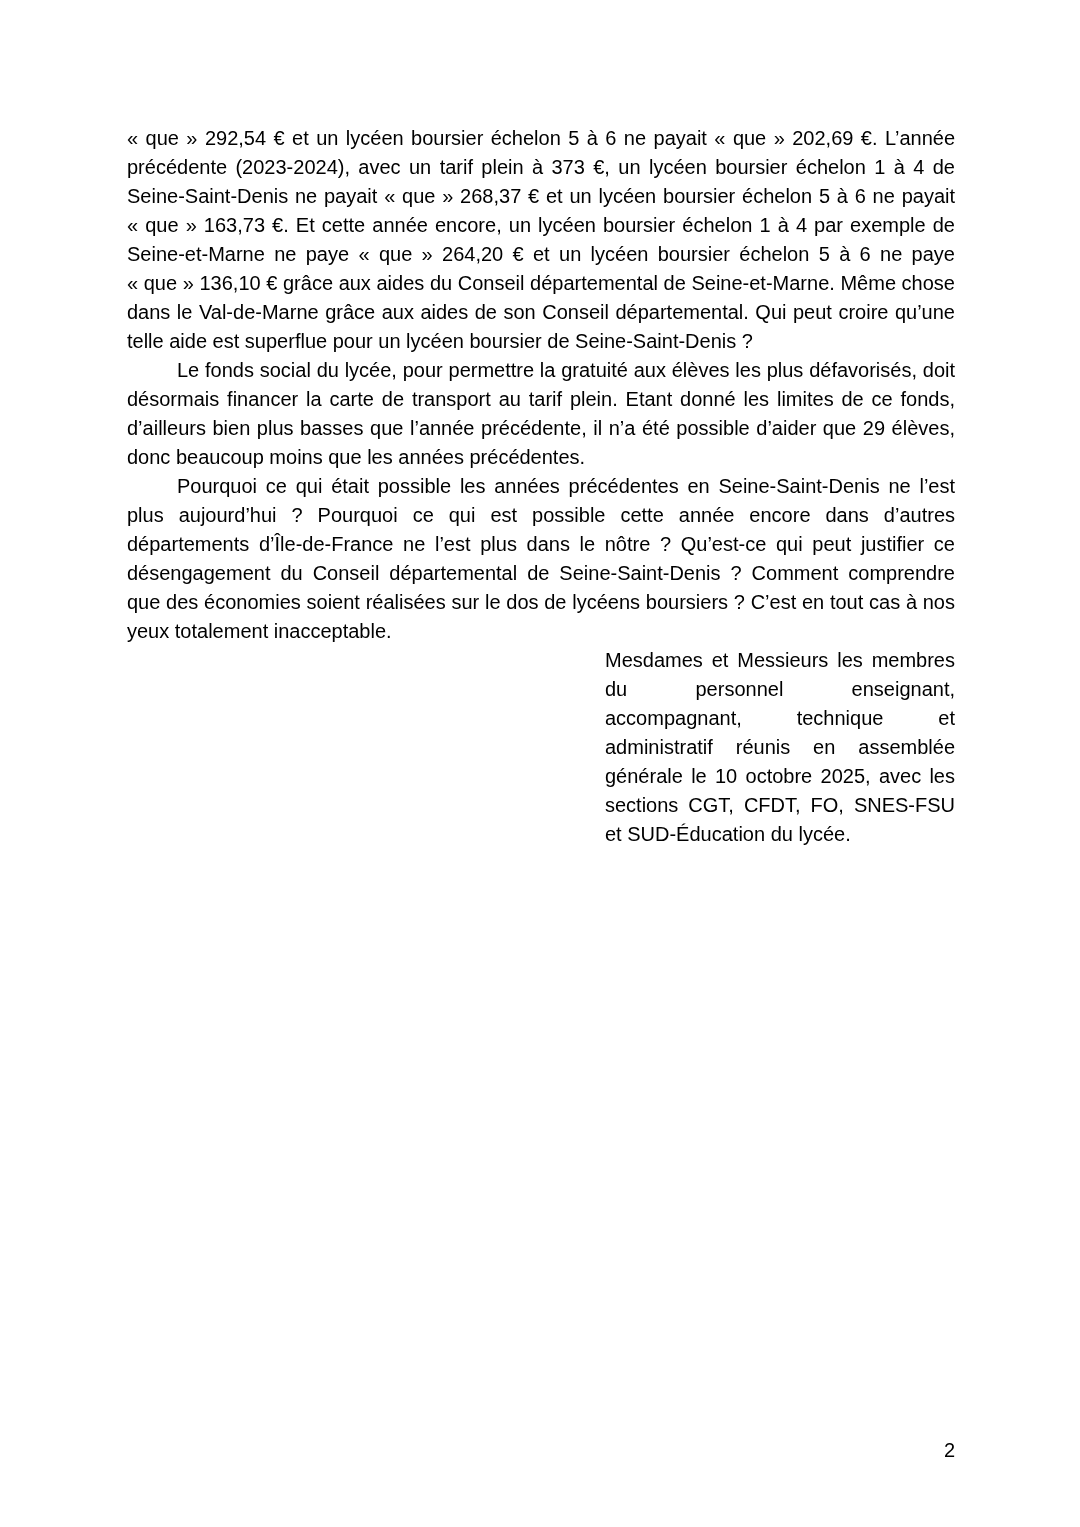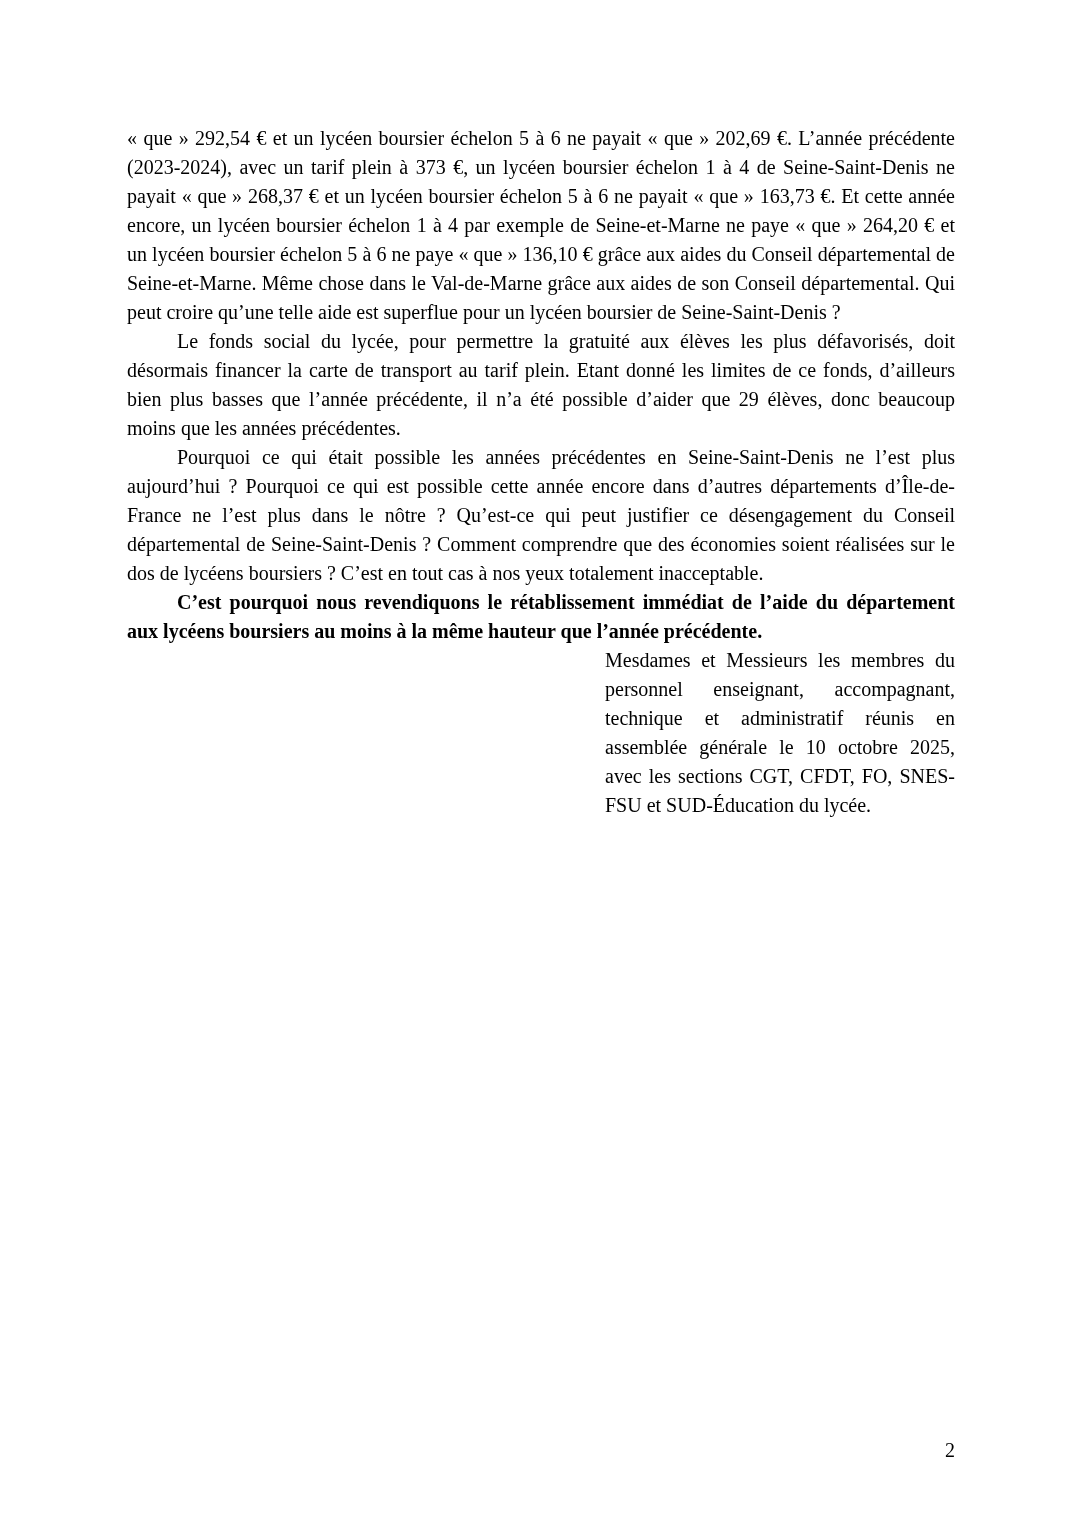--- a/index.html
+++ b/index.html
@@ -6,21 +6,21 @@
     margin: 0;
     padding: 0;
     background: #ffffff;
   }
   .page {
     position: relative;
     width: 1080px;
     height: 1480px;
     background: #ffffff;
     color: #000000;
-    font-family: Liberation Serif, serif;
+    font-family: Liberation Sans, sans-serif;
     overflow: hidden;
   }
   .content {
     position: absolute;
     left: 127px;
     top: 124px;
     width: 828px;
     font-size: 20px;
     line-height: 29px;
     text-align: justify;
@@ -51,17 +51,16 @@
   }
 </style>
 </head>
 <body>
 
 <div class="page">
   <div class="content">
     <p>«&nbsp;que&nbsp;» 292,54&nbsp;€ et un lycéen boursier échelon 5 à 6 ne payait «&nbsp;que&nbsp;» 202,69&nbsp;€. L’année précédente (2023-2024), avec un tarif plein à 373&nbsp;€, un lycéen boursier échelon 1 à 4 de Seine-Saint-Denis ne payait «&nbsp;que&nbsp;» 268,37&nbsp;€ et un lycéen boursier échelon 5 à 6 ne payait «&nbsp;que&nbsp;» 163,73&nbsp;€. Et cette année encore, un lycéen boursier échelon 1 à 4 par exemple de Seine-et-Marne ne paye «&nbsp;que&nbsp;» 264,20&nbsp;€ et un lycéen boursier échelon 5 à 6 ne paye «&nbsp;que&nbsp;» 136,10&nbsp;€ grâce aux aides du Conseil départemental de Seine-et-Marne. Même chose dans le Val-de-Marne grâce aux aides de son Conseil départemental. Qui peut croire qu’une telle aide est superflue pour un lycéen boursier de Seine-Saint-Denis&nbsp;?</p>
     <p class="indent">Le fonds social du lycée, pour permettre la gratuité aux élèves les plus défavorisés, doit désormais financer la carte de transport au tarif plein. Etant donné les limites de ce fonds, d’ailleurs bien plus basses que l’année précédente, il n’a été possible d’aider que 29 élèves, donc beaucoup moins que les années précédentes.</p>
     <p class="indent">Pourquoi ce qui était possible les années précédentes en Seine-Saint-Denis ne l’est plus aujourd’hui&nbsp;? Pourquoi ce qui est possible cette année encore dans d’autres départements d’Île-de-France ne l’est plus dans le nôtre&nbsp;? Qu’est-ce qui peut justifier ce désengagement du Conseil départemental de Seine-Saint-Denis&nbsp;? Comment comprendre que des économies soient réalisées sur le dos de lycéens boursiers&nbsp;? C’est en tout cas à nos yeux totalement inacceptable.</p>
-    <p class="indent bold">C’est pourquoi nous revendiquons le rétablissement immédiat de l’aide du département aux lycéens boursiers au moins à la même hauteur que l’année précédente.</p>
     <div class="signature-block">Mesdames et Messieurs les membres du personnel enseignant, accompagnant, technique et administratif réunis en assemblée générale le 10 octobre 2025, avec les sections CGT, CFDT, FO, SNES-FSU et SUD-Éducation du lycée.</div>
   </div>
   <div class="page-number">2</div>
 </div>
 
 </body></html>

